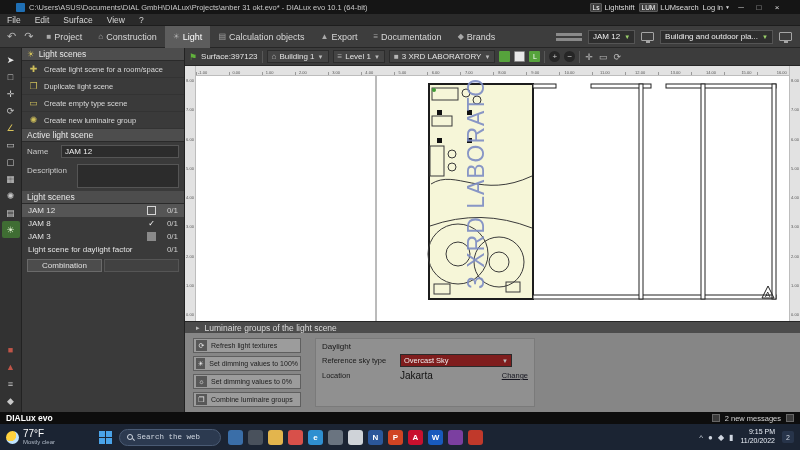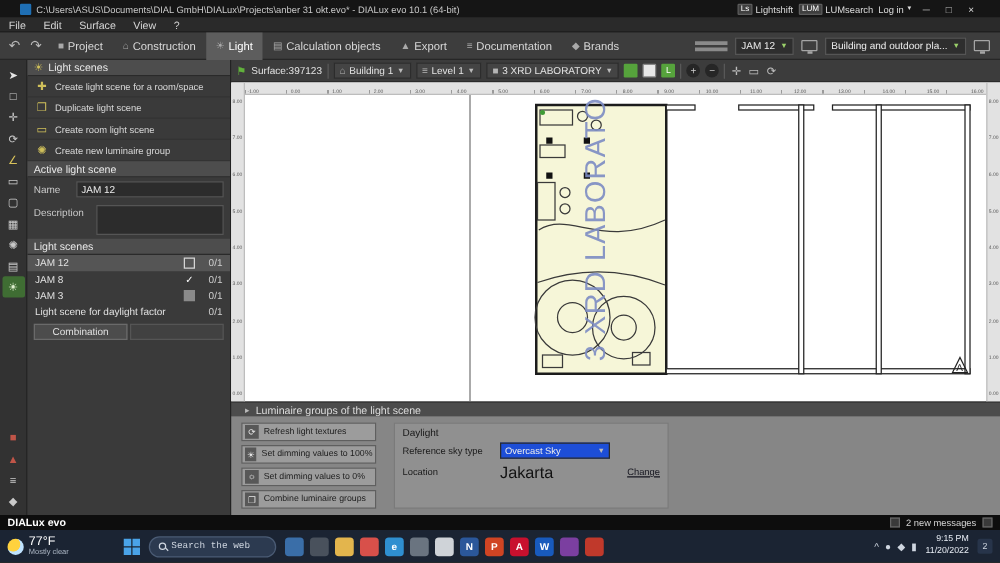--- a/index.html
+++ b/index.html
@@ -125,26 +125,26 @@
   .bp-btncol { display:flex; flex-direction:column; gap:3px; }
   .bp-btn { width:108px; height:15px; background:#9c9c9c; border:1px solid #5f5f5f;
     display:flex; align-items:center; gap:4px; padding:0 2px; }
   .bp-btn .bi { width:11px; height:11px; background:#585858; color:#e8e8e8; font-size:7px;
     display:flex; align-items:center; justify-content:center; }
   .bp-btn .bl { font-size:7px; color:#1c1c1c; white-space:nowrap; }
   .daylight { background:#909090; border:1px solid #7a7a7a; padding:3px 6px; width:220px; }
   .daylight .dh { font-size:8px; color:#161616; margin-bottom:3px; }
   .drow { display:flex; align-items:center; gap:4px; margin-bottom:3px; }
   .drow .dl { width:74px; font-size:7.5px; color:#1b1b1b; }
-  .dfield { background:#1d4ed8; border:1px solid #2a2a2a; color:#eee; font-size:7.5px;
-    height:13px; display:flex; align-items:center; padding:0 3px; gap:3px; width:88px; }
+  .dfield { background:#7f1d1d; border:1px solid #2a2a2a; color:#eee; font-size:7.5px;
+    height:13px; display:flex; align-items:center; padding:0 3px; gap:3px; width:112px; }
   .dfield .car { margin-left:auto; font-size:6px; color:#bbb; }
   .spin { display:flex; flex-direction:column; font-size:4px; color:#ccc; line-height:4px;
     margin-left:auto; }
-  .dval { font-size:13px; color:#111; }
+  .dval { font-size:10px; color:#111; }
   .chg { margin-left:auto; font-size:7.5px; color:#15151f; text-decoration:underline; }
 
   
   .statusbar { height:12px; background:#0d0d0d; display:flex; align-items:center;
     padding:0 6px; gap:5px; }
   .brand { color:#fff; font-size:8.5px; font-weight:bold; }
   .statusbar .sp { flex:1; }
   .msg { color:#d5d5d5; font-size:7.5px; display:flex; gap:3px; align-items:center; }
   .msq { width:8px; height:8px; background:#3a3a3a; border:1px solid #666; }
 
@@ -308,21 +308,21 @@
           <div class="act-row">
           <span class="ai">✚</span>
           <span>Create light scene for a room/space</span>
         </div>
           <div class="act-row">
           <span class="ai">❐</span>
           <span>Duplicate light scene</span>
         </div>
           <div class="act-row">
           <span class="ai">▭</span>
-          <span>Create room light scene</span>
+          <span>Create empty type scene</span>
         </div>
           <div class="act-row">
           <span class="ai">✺</span>
           <span>Create new luminaire group</span>
         </div>
         </div>
       <div class="sec-h">Active light scene</div>
       <div class="frm">
         <label>Name</label>
         <input value="JAM 12" style="">

